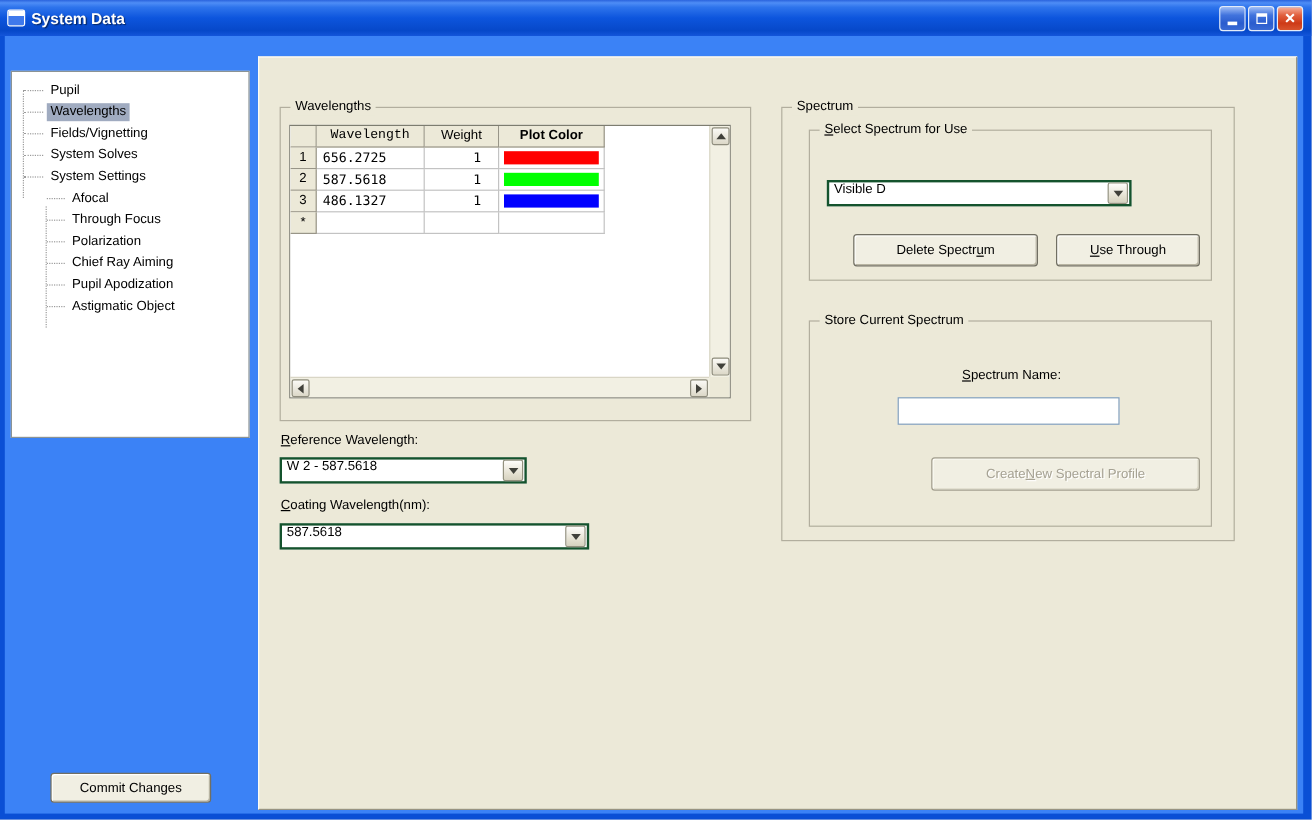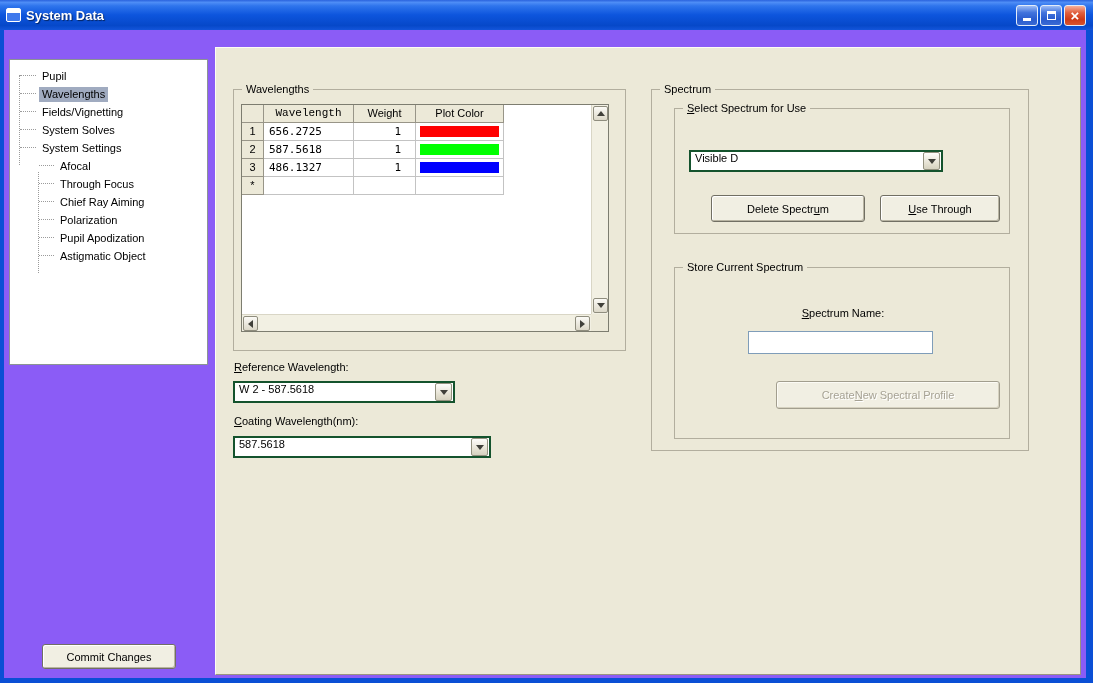--- a/index.html
+++ b/index.html
@@ -15,21 +15,21 @@
   .title-text{color:#fff;font-weight:bold;font-size:13px;text-shadow:1px 1px 1px rgba(0,0,0,.55);white-space:nowrap;}
   .caption-buttons{margin-left:auto;margin-right:7px;display:flex;gap:2px;}
   .cap-btn{width:22px;height:21px;border:1px solid #e4ecf9;border-radius:3px;display:flex;align-items:center;justify-content:center;}
   .btn-min,.btn-max{background:linear-gradient(180deg,#9dbcf6 0%,#4173dd 35%,#2a5cce 70%,#3a6ad4 100%);}
   .btn-close{background:linear-gradient(180deg,#f6b09a 0%,#e1603f 35%,#ce3a17 70%,#d8532e 100%);}
   .glyph-min{width:8px;height:3px;background:#fff;margin-top:9px;}
   .glyph-max{width:9px;height:9px;border:1px solid #fff;border-top-width:3px;}
   .glyph-close{color:#fff;font-size:15px;font-weight:bold;line-height:1;}
 
   
-  #client{position:absolute;left:4px;top:30px;width:1082px;height:648px;background:#8b5cf6;}
+  #client{position:absolute;left:4px;top:30px;width:1082px;height:648px;background:#3b82f6;}
 
   
   #tree{position:absolute;left:5px;top:29px;width:199px;height:306px;background:#fff;border:1px solid #8b9394;padding-top:6px;}
   .tree-vline{position:absolute;width:0;border-left:1px dotted #9b9b9b;}
   .vl1{left:9px;top:15px;height:90px;}
   .vl2{left:28px;top:112px;height:101px;}
   .tree-item{position:relative;height:18px;line-height:18px;white-space:nowrap;}
   .tree-item::before{content:"";position:absolute;top:9px;border-top:1px dotted #9b9b9b;}
   .lv1::before{left:10px;width:16px;}
   .lv2::before{left:29px;width:15px;}
@@ -45,21 +45,21 @@
 
   
   .groupbox{position:absolute;border:1px solid #b2ae9e;}
   .group-label{position:absolute;top:-8px;left:8px;background:#ece9d8;padding:0 4px;line-height:14px;white-space:nowrap;}
 
   
   .table-wrap{position:absolute;left:7px;top:14px;width:368px;height:228px;background:#fff;border:1px solid #7d7d70;}
   .grid{position:absolute;left:0;top:0;right:17px;bottom:17px;background:#fff;overflow:hidden;}
   .grid-row{display:flex;height:18px;}
   .cell{height:18px;line-height:17px;border-right:1px solid #c3c3c3;border-bottom:1px solid #c3c3c3;overflow:hidden;}
-  .c0{width:22px;}.c1{width:90px;font-family:Liberation Mono, monospace;}.c2{width:62px;}.c3{width:88px;}
+  .c0{width:22px;}.c1{width:90px;font-family:Liberation Mono, monospace;}.c2{width:62px;}.c3{width:88px;font-weight:bold;}
   .hcell,.rowhdr{background:#ece9d8;border-right:1px solid #989588;border-bottom:1px solid #989588;text-align:center;}
   .val{font-family:"DejaVu Sans Mono",monospace;font-size:11px;padding-left:5px;}
   .wt{text-align:right;padding-right:14px;padding-left:0;}
   .colorcell{padding:0;}
   .swatch{display:block;margin:3px 4px;height:11px;}
 
   
   .vscroll{position:absolute;right:0;top:0;width:17px;bottom:17px;background:#f2f0e3;border-left:1px solid #d9d6c6;}
   .hscroll{position:absolute;left:0;bottom:0;right:17px;height:17px;background:#f2f0e3;border-top:1px solid #d9d6c6;}
   .sb-corner{position:absolute;right:0;bottom:0;width:17px;height:17px;background:#ece9d8;}
@@ -111,22 +111,22 @@
     <div id="tree">
       <div class="tree-vline vl1"></div>
       <div class="tree-vline vl2"></div>
       <div class="tree-item lv1"><span class="lbl">Pupil</span></div>
       <div class="tree-item lv1 selected"><span class="lbl">Wavelengths</span></div>
       <div class="tree-item lv1"><span class="lbl">Fields/Vignetting</span></div>
       <div class="tree-item lv1"><span class="lbl">System Solves</span></div>
       <div class="tree-item lv1"><span class="lbl">System Settings</span></div>
       <div class="tree-item lv2"><span class="lbl">Afocal</span></div>
       <div class="tree-item lv2"><span class="lbl">Through Focus</span></div>
+      <div class="tree-item lv2"><span class="lbl">Polarization</span></div>
       <div class="tree-item lv2"><span class="lbl">Chief Ray Aiming</span></div>
-      <div class="tree-item lv2"><span class="lbl">Polarization</span></div>
       <div class="tree-item lv2"><span class="lbl">Pupil Apodization</span></div>
       <div class="tree-item lv2"><span class="lbl">Astigmatic Object</span></div>
     </div>
 
     <div id="main-panel">
 
       <div class="groupbox" style="left:17px;top:41px;width:393px;height:262px;">
         <span class="group-label">Wavelengths</span>
         <div class="table-wrap">
           <div class="grid">
@@ -183,21 +183,21 @@
               </span>
             <span class="sb-btn sb-right">
                 <span class="tri tri-right"></span>
               </span>
           </div>
           <div class="sb-corner"></div>
         </div>
       </div>
 
       <div class="field-label" style="left:18px;top:312px;"><span></span><span class="u">R</span><span>eference Wavelength:</span></div>
-      <div class="combo" style="left:17px;top:333px;width:222px;">
+      <div class="combo" style="left:17px;top:333px;width:206px;">
         <span class="combo-value">W 2 - 587.5618</span>
         <span class="combo-btn">
             <span class="tri tri-down"></span>
           </span>
       </div>
 
       <div class="field-label" style="left:18px;top:366px;"><span></span><span class="u">C</span><span>oating Wavelength(nm):</span></div>
       <div class="combo" style="left:17px;top:388px;width:258px;">
         <span class="combo-value">587.5618</span>
         <span class="combo-btn">

